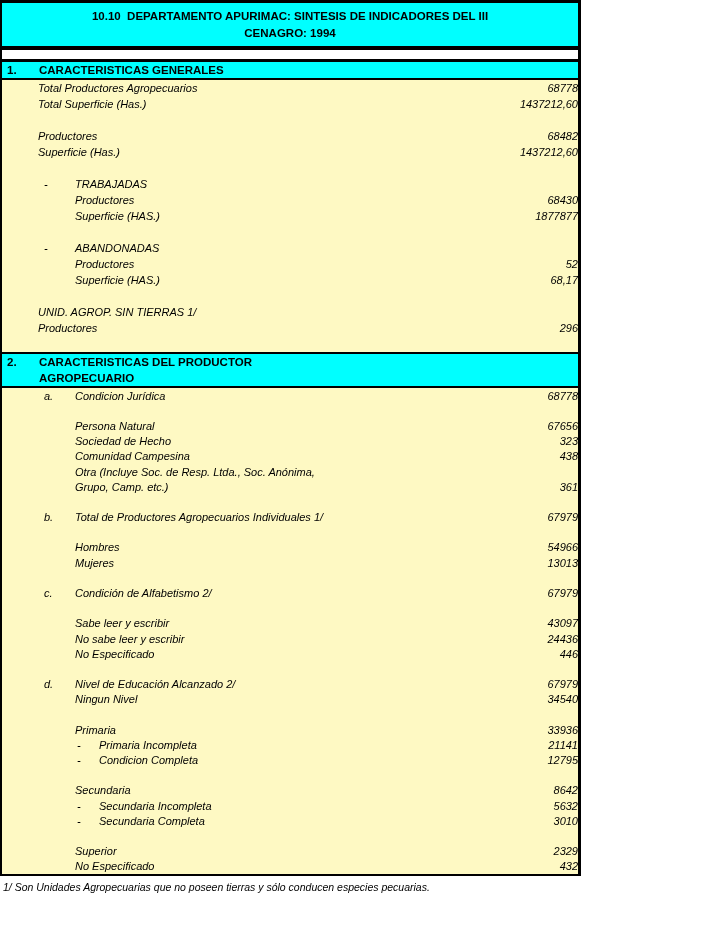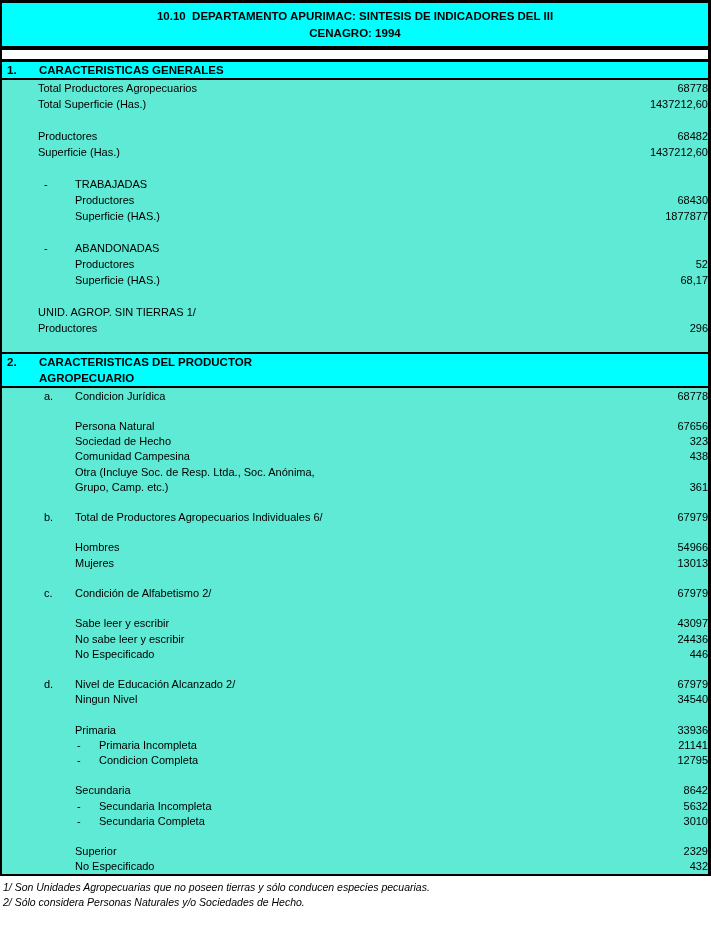--- a/index.html
+++ b/index.html
@@ -10,21 +10,21 @@
   body {
     width: 711px;
     height: 931px;
     font-family: "Liberation Sans", "DejaVu Sans", sans-serif;
     font-size: 11px;
     color: #000000;
     overflow: hidden;
   }
   .frame {
     box-sizing: border-box;
-    width: 711px;
+    width: 581px;
     border-left: 2px solid #000;
     border-right: 3px solid #000;
     border-top: 3px solid #000;
     border-bottom: 2px solid #000;
     background: #ffffff;
   }
   .title-block {
     background: #00ffff;
     text-align: center;
     font-weight: bold;
@@ -46,21 +46,21 @@
   .sec-head.with-top { border-top: 2px solid #000; }
   .sec-num {
     box-sizing: border-box;
     width: 37px;
     padding-left: 5px;
     line-height: 16px;
     flex: none;
   }
   .sec-titles { flex: 1; }
   .sec-titles .hline { line-height: 16px; }
-  .rows { background: #5eead4; }
+  .rows { background: #fef9c3; font-style: italic; }
   .row {
     display: flex;
     align-items: center;
     height: 16px;
     box-sizing: border-box;
   }
   .sec2-rows .row { height: 15.2px; }
   .g1 { flex: none; display: inline-block; width: 36px; }
   .g2 { flex: none; display: inline-block; box-sizing: border-box; width: 37px; padding-left: 6px; }
   .g3 { flex: none; display: inline-block; box-sizing: border-box; width: 24px; padding-left: 2px; }
@@ -211,21 +211,21 @@
       <div class="row">
         <span class="g1"></span>
         <span class="g2"></span>
         <span class="row-label">Grupo, Camp. etc.)</span>
         <span class="row-value">361</span>
       </div>
       <div class="row"></div>
       <div class="row">
         <span class="g1"></span>
         <span class="g2">b.</span>
-        <span class="row-label">Total de Productores Agropecuarios Individuales 6/</span>
+        <span class="row-label">Total de Productores Agropecuarios Individuales 1/</span>
         <span class="row-value">67979</span>
       </div>
       <div class="row"></div>
       <div class="row">
         <span class="g1"></span>
         <span class="g2"></span>
         <span class="row-label">Hombres</span>
         <span class="row-value">54966</span>
       </div>
       <div class="row">
@@ -327,14 +327,13 @@
         <span class="g2"></span>
         <span class="row-label">No Especificado</span>
         <span class="row-value">432</span>
       </div>
     </div>
 
 </div>
 
 <div class="footnotes">
   <div class="fline">1/ Son Unidades Agropecuarias que no poseen tierras y sólo conducen especies pecuarias.</div>
-  <div class="fline">2/ Sólo considera Personas Naturales y/o Sociedades de Hecho.</div>
 </div>
 
 </body></html>

